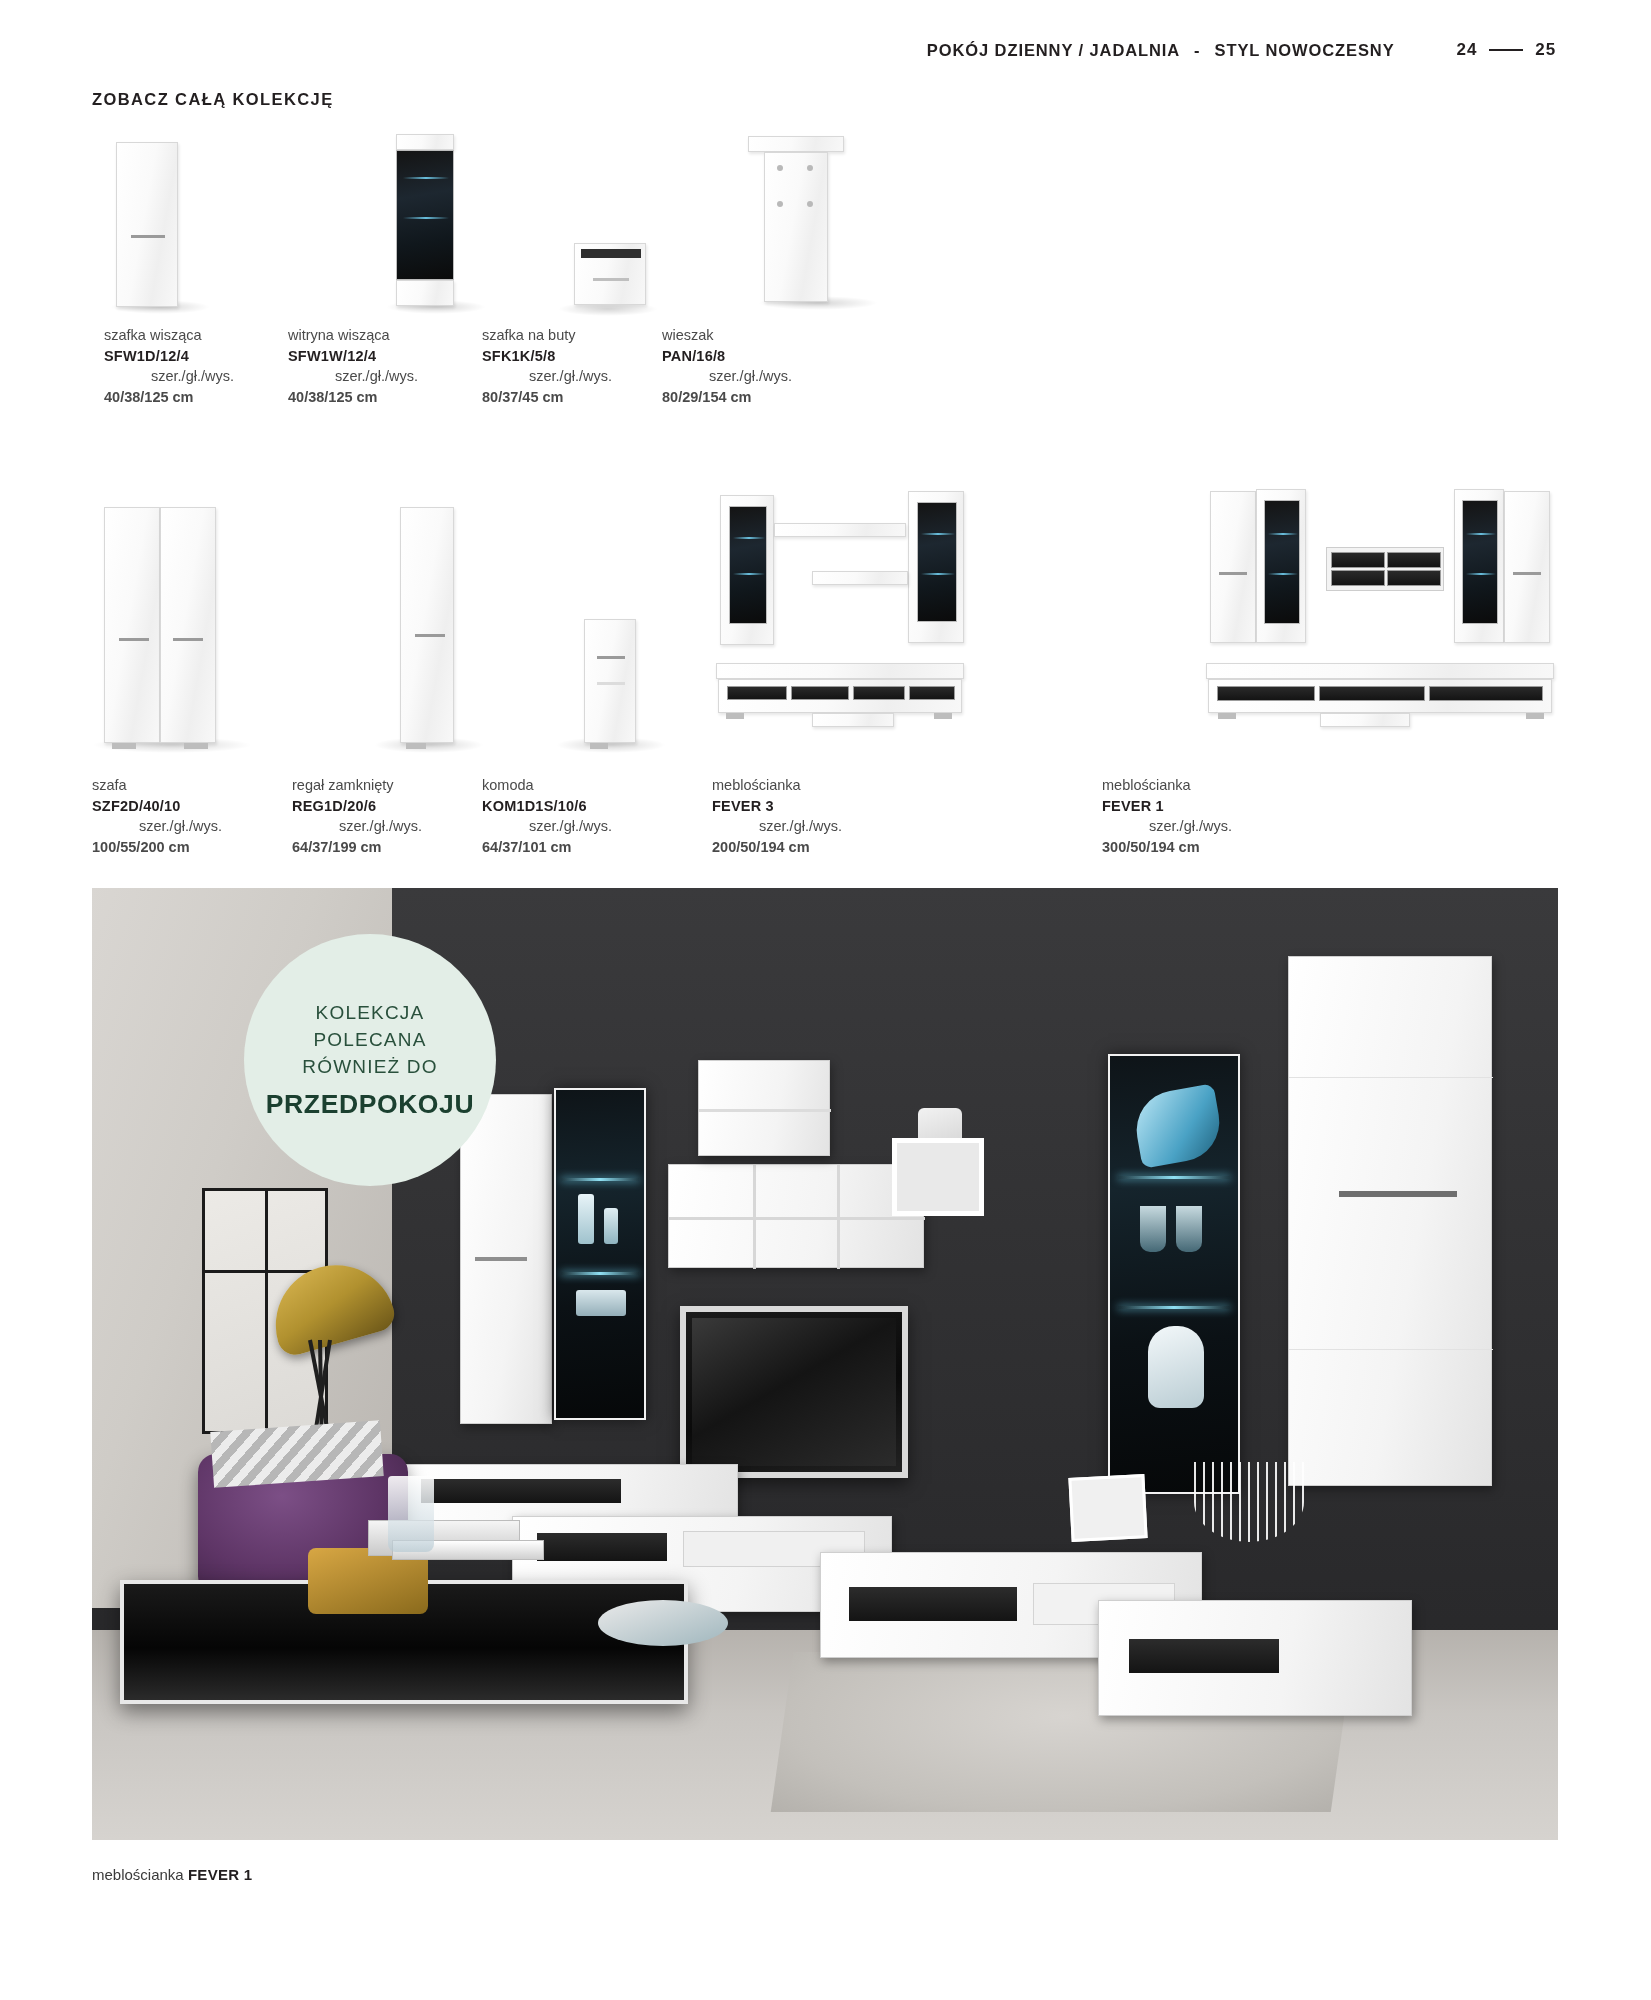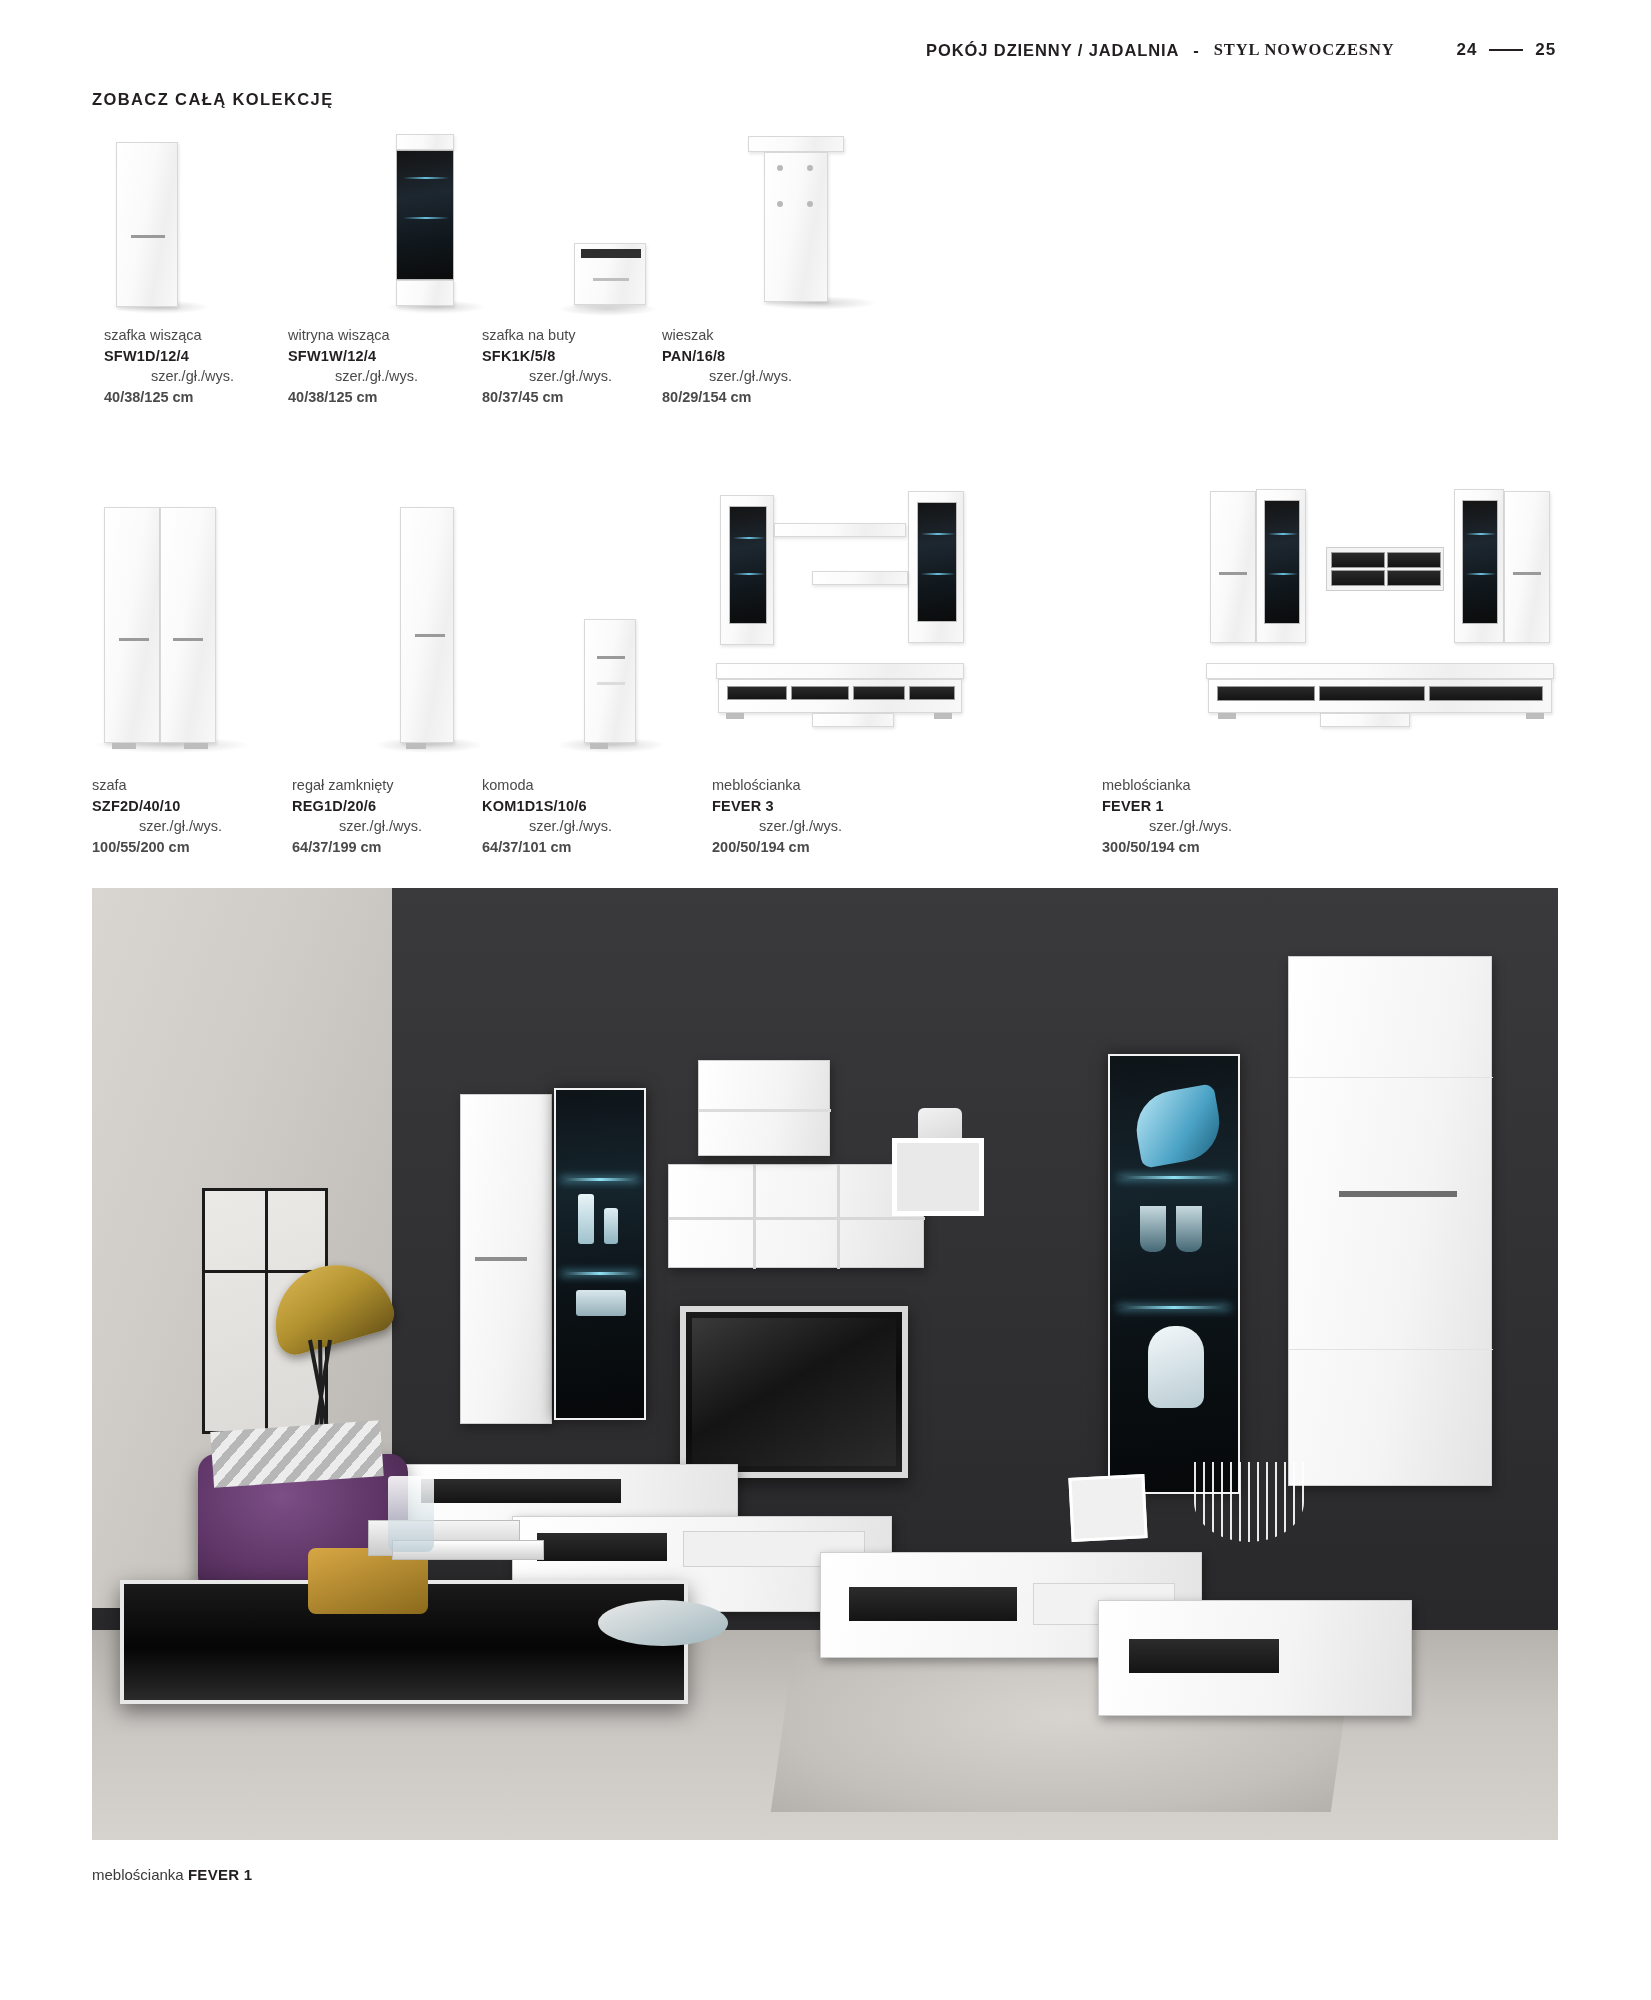--- a/index.html
+++ b/index.html
@@ -30,21 +30,21 @@
     justify-content: flex-end;
     padding-right: 95px;
     height: 40px;
     font-size: 16.5px;
     letter-spacing: 0.9px;
     font-weight: bold;
     color: #231f20;
   }
   .header-cat { white-space: nowrap; }
   .header-sep { margin: 0 14px; }
-  .header-style { white-space: nowrap; font-family: Liberation Serif, serif; }
+  .header-style { white-space: nowrap; }
   .page-nums {
     display: flex;
     align-items: center;
     margin-left: 62px;
     font-size: 17px;
     font-weight: bold;
   }
   .page-nums .dash {
     display: inline-block;
     width: 34px;
@@ -592,17 +592,23 @@
   <div style="position:absolute; left:276px; top:632px; width:150px; height:34px; background:linear-gradient(180deg,#f5f5f5,#c9c9c9); border:1px solid #bcbcbc;"></div>
   <div style="position:absolute; left:300px; top:652px; width:150px; height:18px; background:linear-gradient(180deg,#ffffff,#d0d0d0); border:1px solid #bcbcbc;"></div>
   <div style="position:absolute; left:296px; top:588px; width:46px; height:76px; background:linear-gradient(180deg,rgba(255,255,255,0.9),rgba(180,200,210,0.65)); border-radius:4px 4px 8px 8px;"></div>
   <div style="position:absolute; left:506px; top:712px; width:130px; height:46px; border-radius:50%; background:linear-gradient(160deg,#eaeaea,#9fb6bd);"></div>
 
   <div style="position:absolute; left:1102px; top:574px; width:110px; height:80px; border-radius:0 0 50% 50%; background:repeating-linear-gradient(90deg, rgba(255,255,255,0.9) 0 2px, rgba(255,255,255,0) 2px 9px);"></div>
 
   <div style="position:absolute; left:978px; top:588px; width:70px; height:58px; background:#f0f0f0; border:3px solid #ffffff; transform:rotate(-3deg);"></div>
   <div style="position:absolute; left:800px; top:250px; width:82px; height:68px; background:#e9e9e9; border:5px solid #ffffff;"></div>
 
+  <div class="badge">
+    <div class="badge-line">KOLEKCJA</div>
+    <div class="badge-line">POLECANA</div>
+    <div class="badge-line">RÓWNIEŻ DO</div>
+    <div class="badge-main">PRZEDPOKOJU</div>
+  </div>
 </div>
 
 <div class="photo-caption">
   <span>meblościanka </span><b>FEVER 1</b>
 </div>
 
 </body></html>

